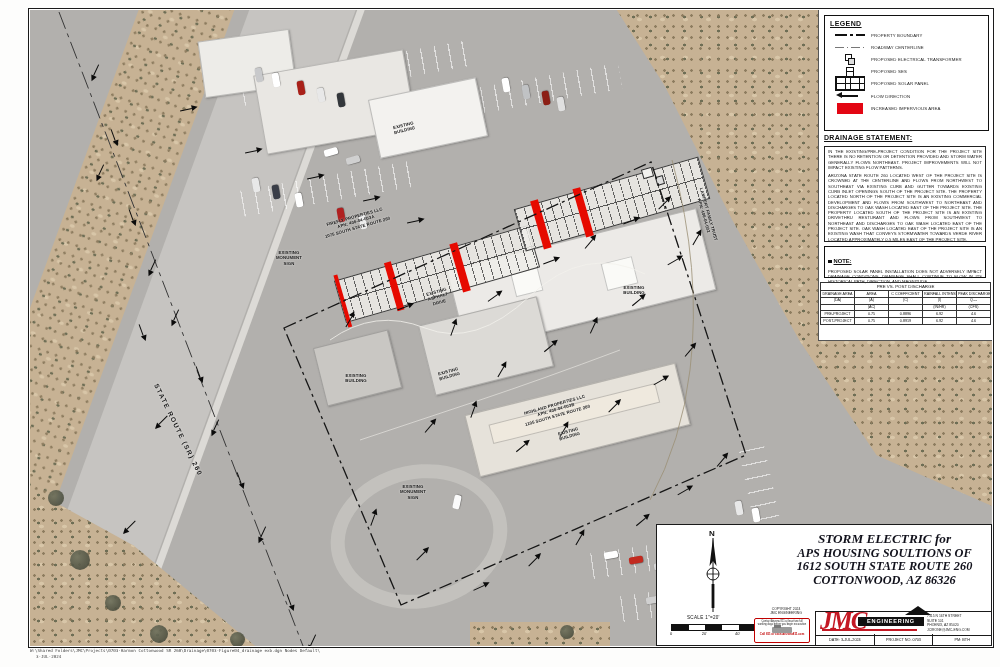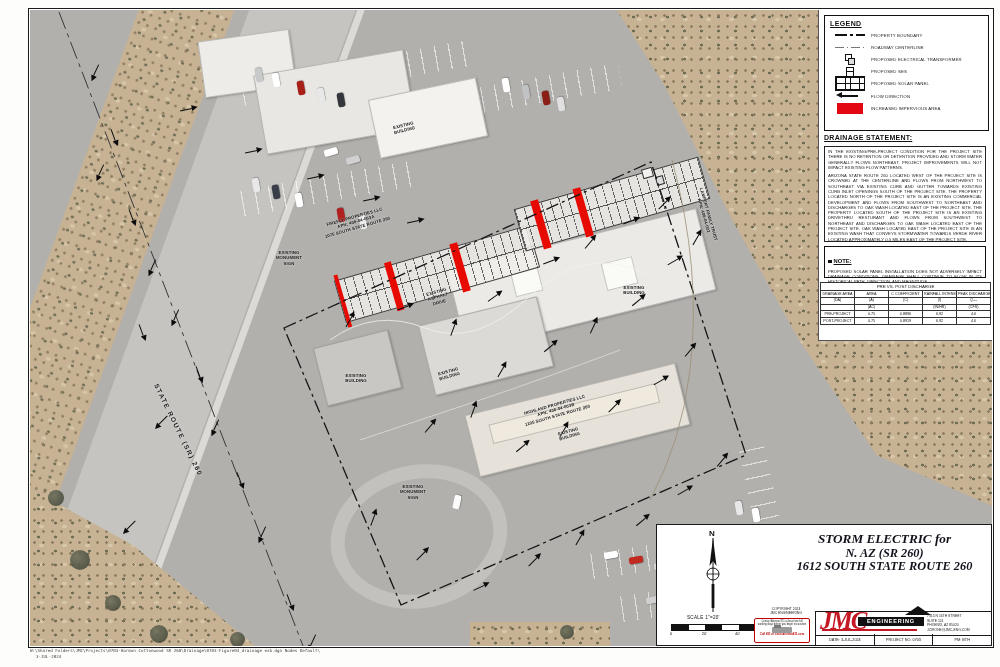--- a/index.html
+++ b/index.html
@@ -391,22 +391,23 @@
           <div class="scale-bar"></div>
           <div id="scale-ticks">
               <span style="left: 0%;">0</span>
               <span style="left: 33.33%;">20'</span>
               <span style="left: 66.66%;">40'</span>
               <span style="left: 99.99%;">60'</span>
             </div>
         </div>
         <div class="tb-titles" id="tb-titles">
             <div>STORM ELECTRIC for</div>
-            <div>N. AZ (SR 260)</div>
+            <div>APS HOUSING SOULTIONS OF</div>
             <div>1612 SOUTH STATE ROUTE 260</div>
+            <div>COTTONWOOD, AZ 86326</div>
           </div>
         <div class="copyright">
           <div>COPYRIGHT  2024</div>
           <div>JMC ENGINEERING</div>
         </div>
         <div class="sticker">
           <div>Contact Arizona 811 at least two full</div>
           <div>working days before you begin excavation</div>
           <div class="truck"></div>
           <div class="s-call">Call 811 or click Arizona811.com</div>

